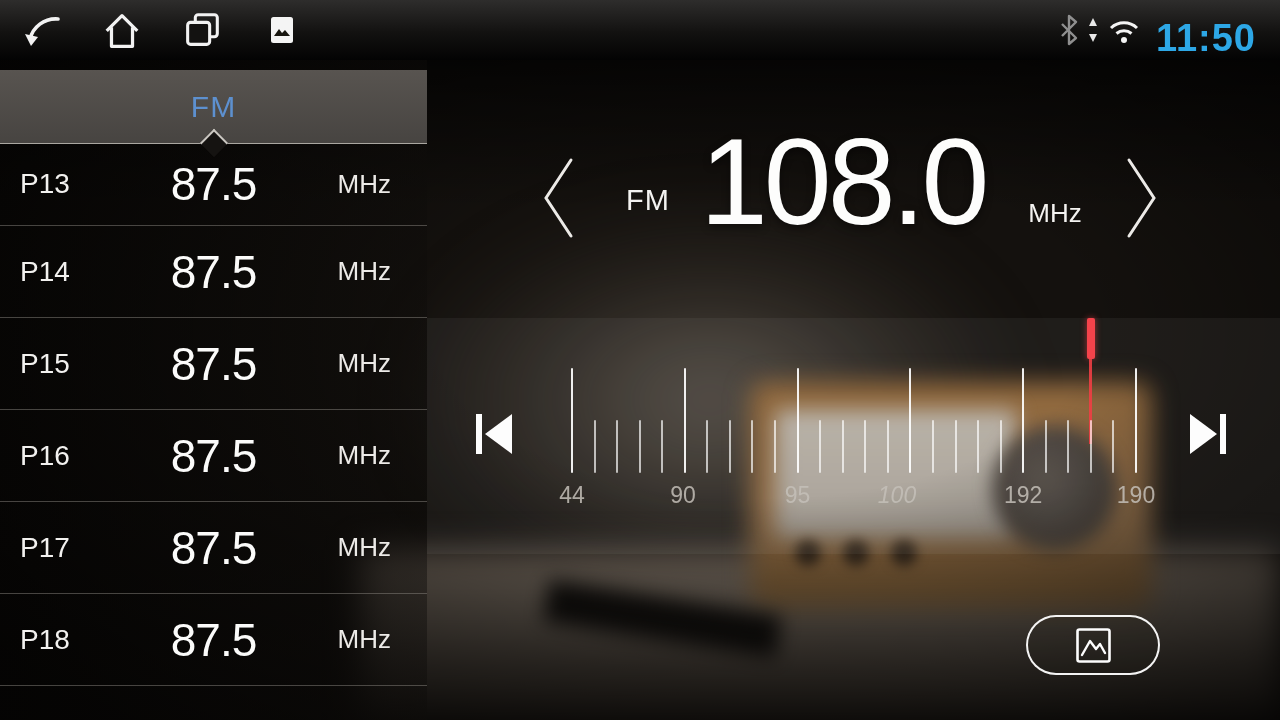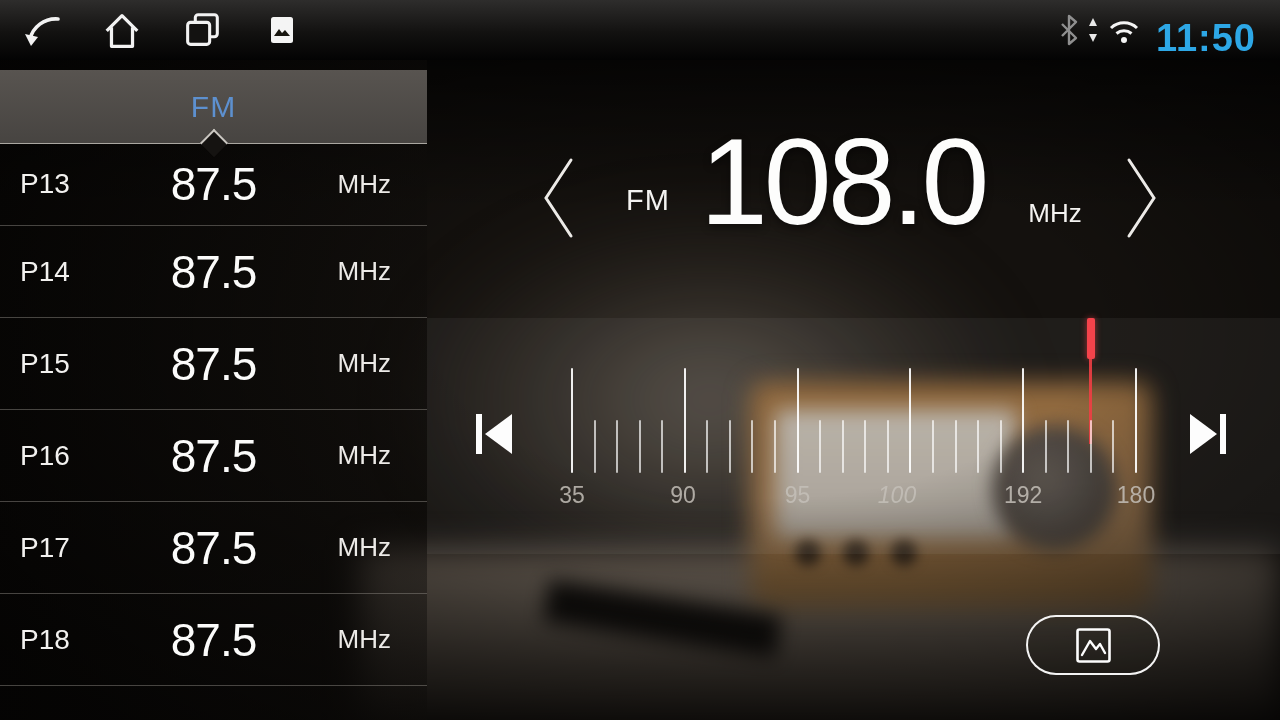--- a/index.html
+++ b/index.html
@@ -223,21 +223,21 @@
     </div>
     <div class="skip next">
       <svg width="42" height="44" viewBox="0 0 42 44">
         <polygon points="3,2 3,42 30,22" fill="#fdfdfd"></polygon>
         <rect x="33" y="2" width="6" height="40" fill="#fdfdfd"></rect>
       </svg>
     </div>
     <div class="needle-line" id="needle-line" style="left: 662.38px;"></div>
     <div class="needle-cap" id="needle-cap" style="left: 659.88px; background: rgb(244, 67, 75);"></div>
   <div class="tick major" style="left: 144px; background: rgb(255, 255, 255);"></div>
-      <div class="tick-label" style="left: 110px;">35</div>
+      <div class="tick-label" style="left: 110px;">44</div>
       <div class="tick minor" style="left: 166.56px; background: rgb(255, 255, 255);"></div>
       <div class="tick minor" style="left: 189.12px; background: rgb(255, 255, 255);"></div>
       <div class="tick minor" style="left: 211.68px; background: rgb(255, 255, 255);"></div>
       <div class="tick minor" style="left: 234.24px; background: rgb(255, 255, 255);"></div>
       <div class="tick major" style="left: 256.8px; background: rgb(255, 255, 255);"></div>
       <div class="tick-label" style="left: 221px;">90</div>
       <div class="tick minor" style="left: 279.36px; background: rgb(255, 255, 255);"></div>
       <div class="tick minor" style="left: 301.92px; background: rgb(255, 255, 255);"></div>
       <div class="tick minor" style="left: 324.48px; background: rgb(255, 255, 255);"></div>
       <div class="tick minor" style="left: 347.04px; background: rgb(255, 255, 255);"></div>
@@ -253,21 +253,21 @@
       <div class="tick minor" style="left: 527.52px; background: rgb(255, 255, 255);"></div>
       <div class="tick minor" style="left: 550.08px; background: rgb(255, 255, 255);"></div>
       <div class="tick minor" style="left: 572.64px; background: rgb(255, 255, 255);"></div>
       <div class="tick major" style="left: 595.2px; background: rgb(255, 255, 255);"></div>
       <div class="tick-label" style="left: 561.2px;">192</div>
       <div class="tick minor" style="left: 617.76px; background: rgb(255, 255, 255);"></div>
       <div class="tick minor" style="left: 640.32px; background: rgb(255, 255, 255);"></div>
       <div class="tick minor" style="left: 662.88px; background: rgb(255, 255, 255);"></div>
       <div class="tick minor" style="left: 685.44px; background: rgb(255, 255, 255);"></div>
       <div class="tick major" style="left: 708px; background: rgb(255, 255, 255);"></div>
-      <div class="tick-label" style="left: 674px;">180</div>
+      <div class="tick-label" style="left: 674px;">190</div>
     </div>
 
   <div class="bottom-btn btn-wallpaper">
     <svg width="37" height="37" viewBox="0 0 37 37">
       <rect x="2.5" y="2.5" width="32" height="32" rx="2" fill="none" stroke="#fdfdfd" stroke-width="2.6"></rect>
       <polyline points="7,28 15,14 21,22 25,17 30,26" fill="none" stroke="#fdfdfd" stroke-width="2.4" stroke-linejoin="round" stroke-linecap="round"></polyline>
     </svg>
   </div>
 
 </div>

